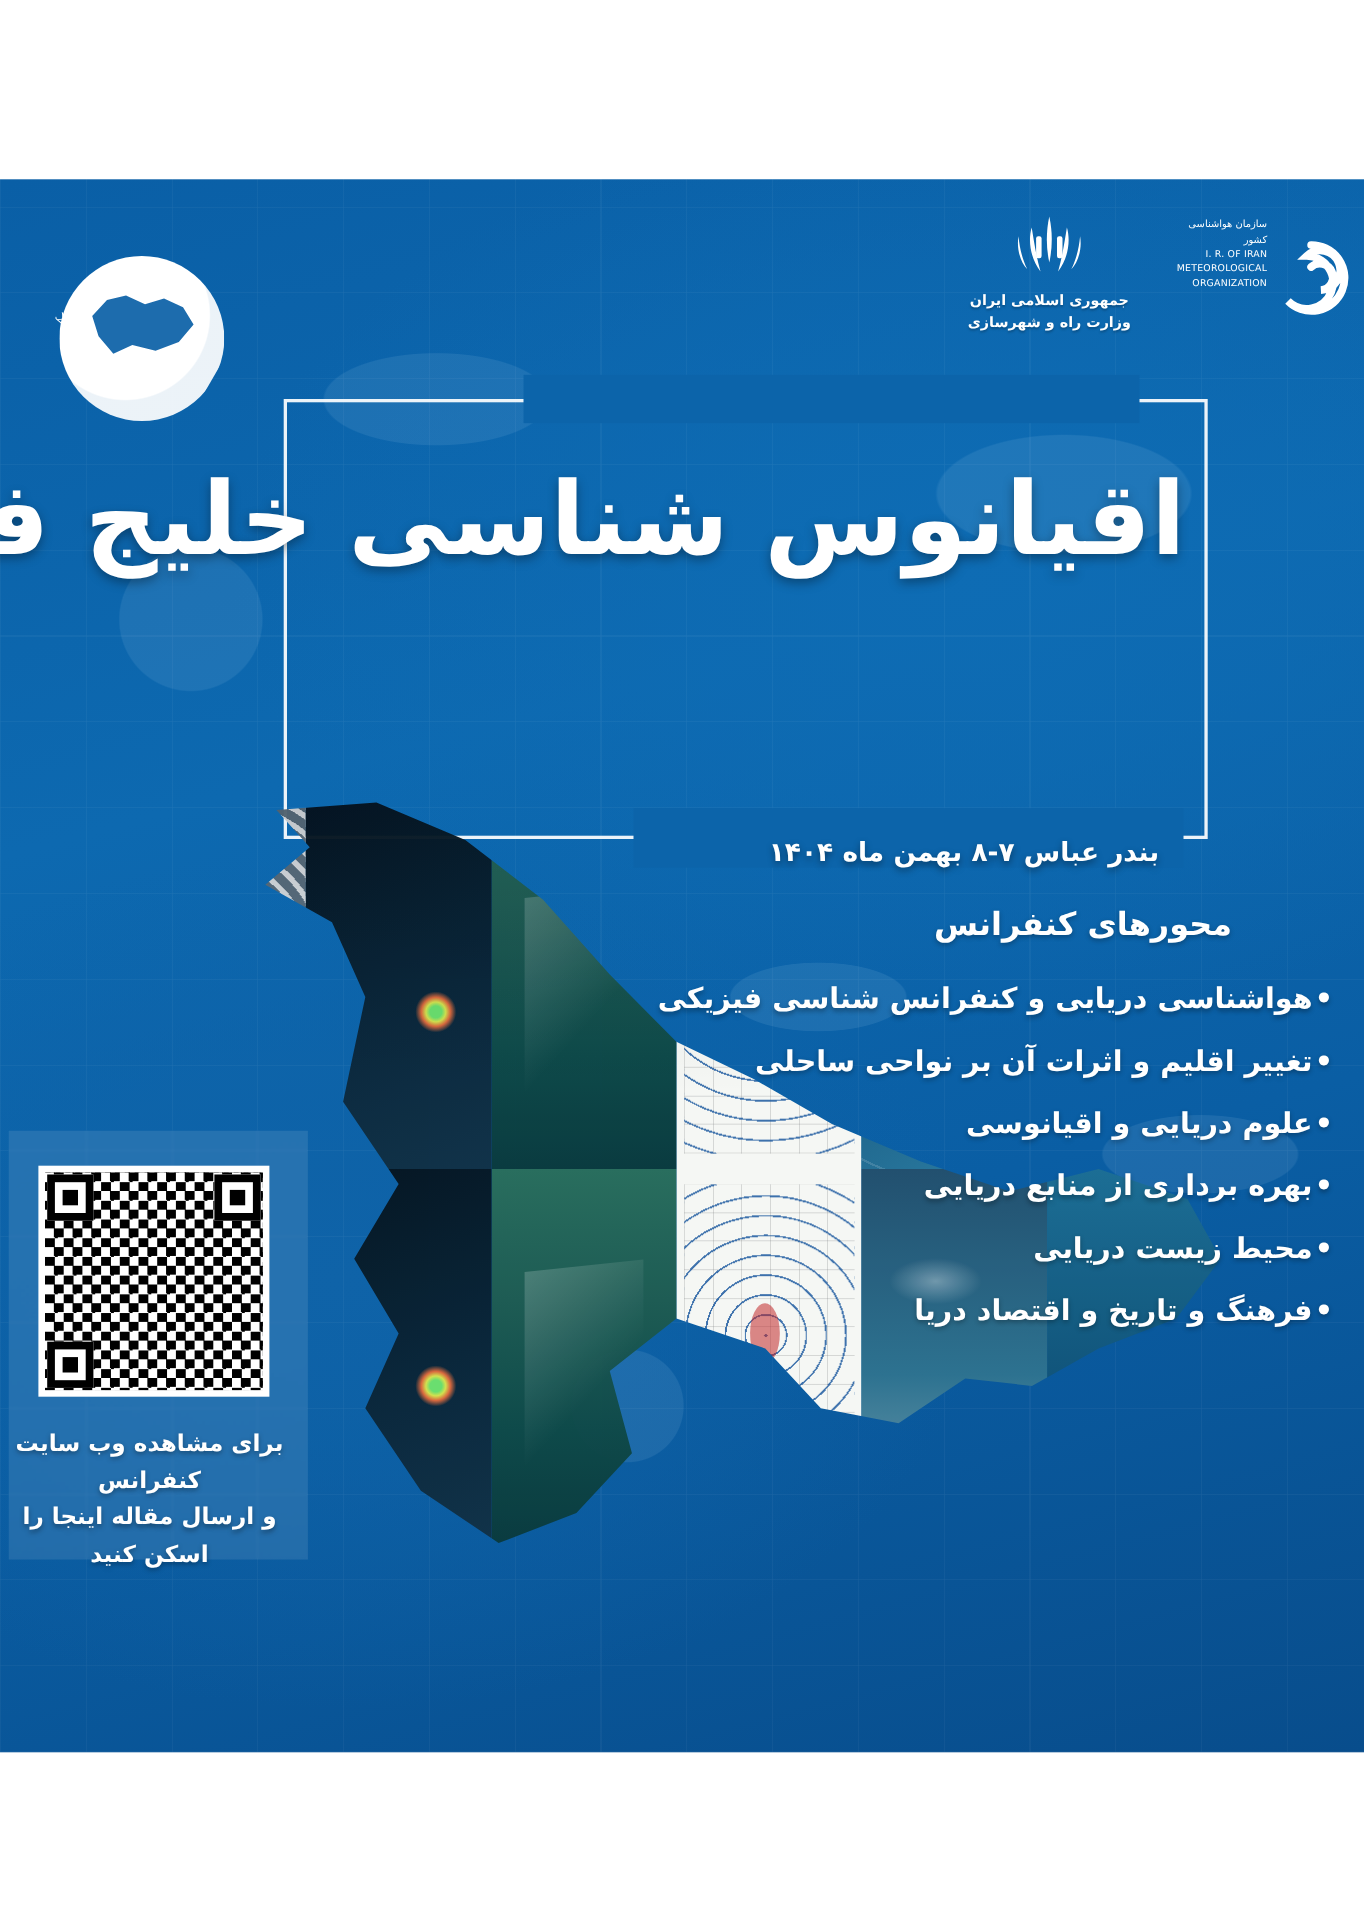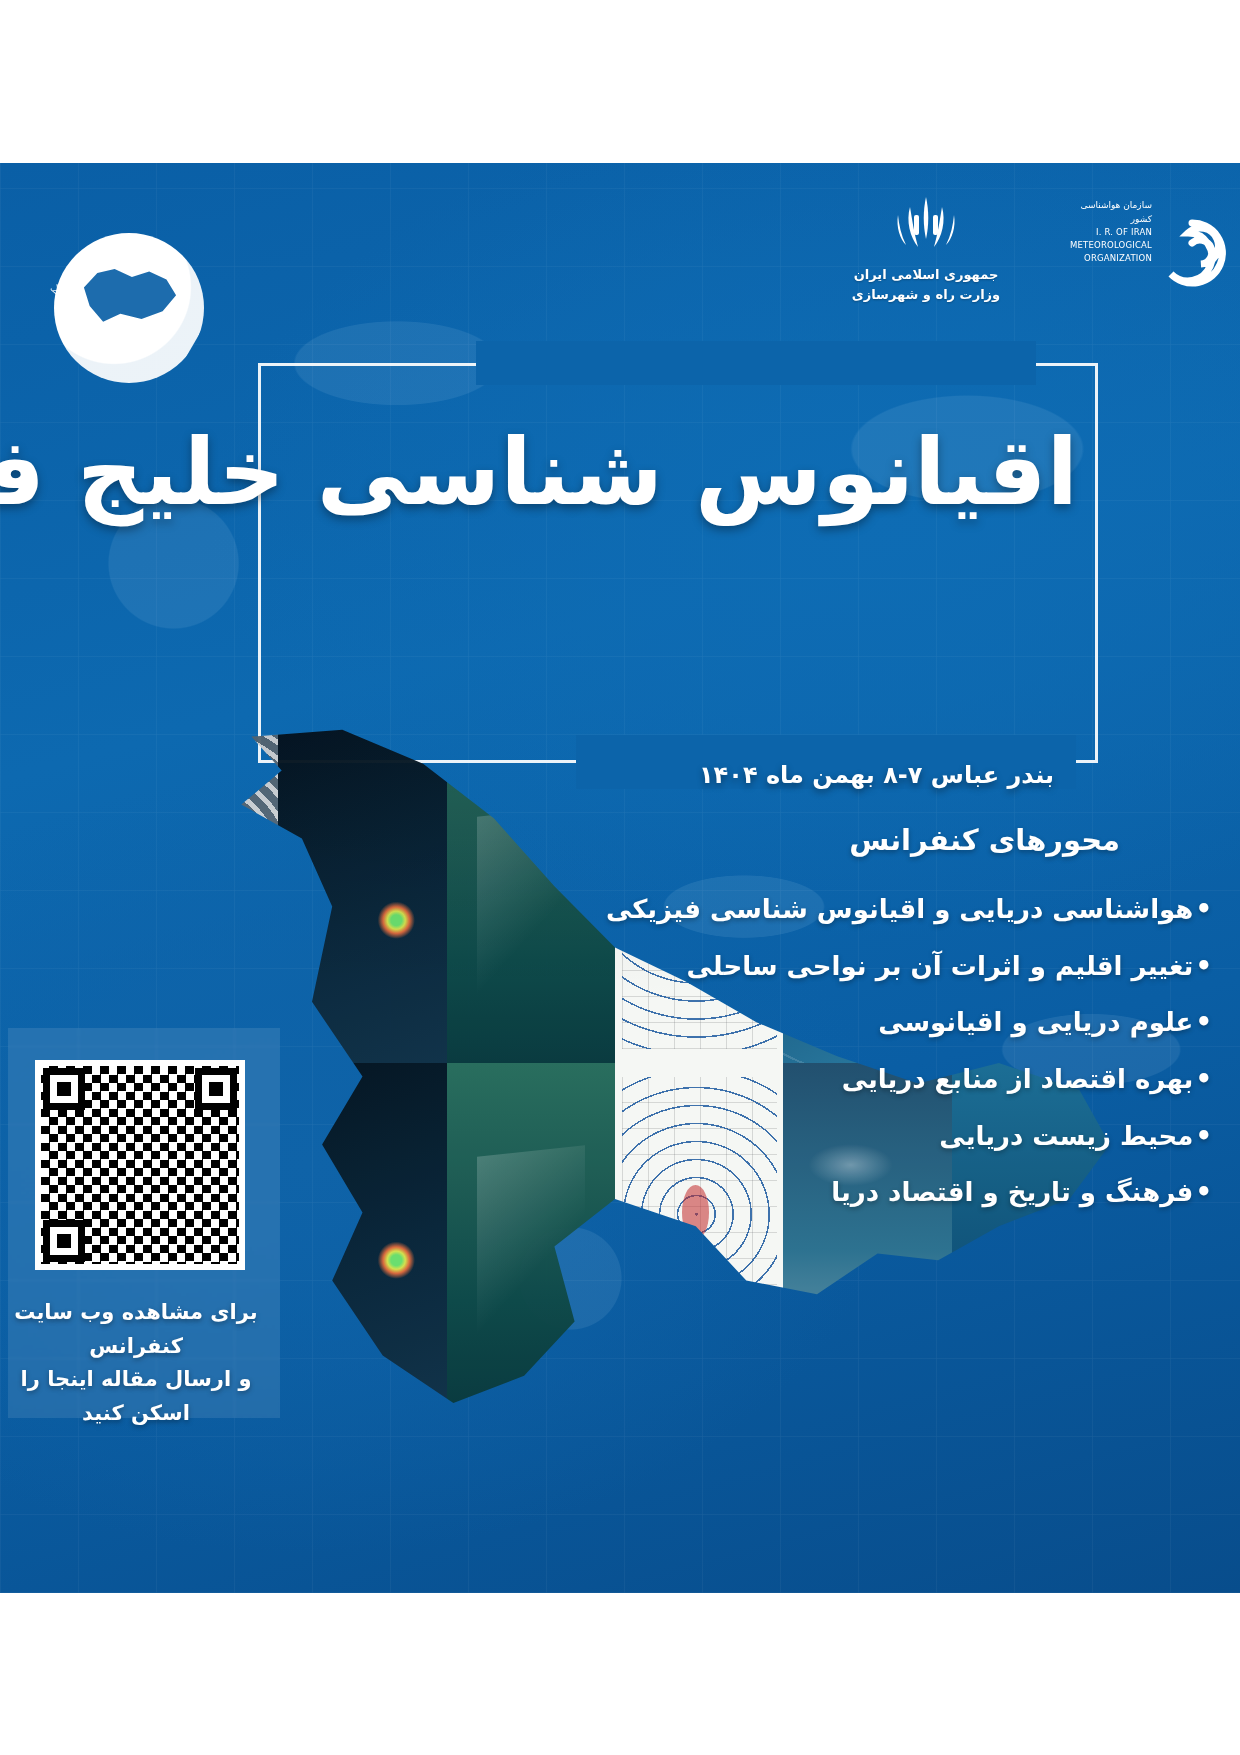--- a/index.html
+++ b/index.html
@@ -97,21 +97,21 @@
     letter-spacing: .4px;
   }
   .emblem text.en {
     font-size: 9px;
     letter-spacing: .6px;
   }
 
   
   .gov-logos {
     position: absolute;
-    right: 184px;
+    right: 156px;
     top: 24px;
     width: 260px;
     height: 160px;
     text-align: center;
     color: #fff;
   }
   .gov-logos .tulip {
     margin: 8px auto 4px;
     width: 84px;
     height: 66px;
@@ -507,24 +507,24 @@
     <div class="tile tile-synoptic"></div>
     <div class="tile tile-underwater"></div>
     <div class="tile tile-satellite"></div>
     <div class="tile tile-coast"></div>
     <div class="mosaic-shade"></div>
   </div>
 
   <div class="topics">
     <div class="topics-heading">محورهای کنفرانس</div>
     <ul>
-      <li><span class="dot">•</span><span>هواشناسی دریایی و اقیانوس شناسی فیزیکی</span></li>
+      <li><span class="dot">•</span><span>هواشناسی دریایی و کنفرانس شناسی فیزیکی</span></li>
       <li><span class="dot">•</span><span>تغییر اقلیم و اثرات آن بر نواحی ساحلی</span></li>
       <li><span class="dot">•</span><span>علوم دریایی و اقیانوسی</span></li>
-      <li><span class="dot">•</span><span>بهره اقتصاد از منابع دریایی</span></li>
+      <li><span class="dot">•</span><span>بهره برداری از منابع دریایی</span></li>
       <li><span class="dot">•</span><span>محیط زیست دریایی</span></li>
       <li><span class="dot">•</span><span>فرهنگ و تاریخ و اقتصاد دریا</span></li>
     </ul>
   </div>
 
   <div class="qr-panel">
     <div class="qr-code">
       <div class="qr-grid">
         <div class="finder f-tl"></div>
         <div class="finder f-tr"></div>

